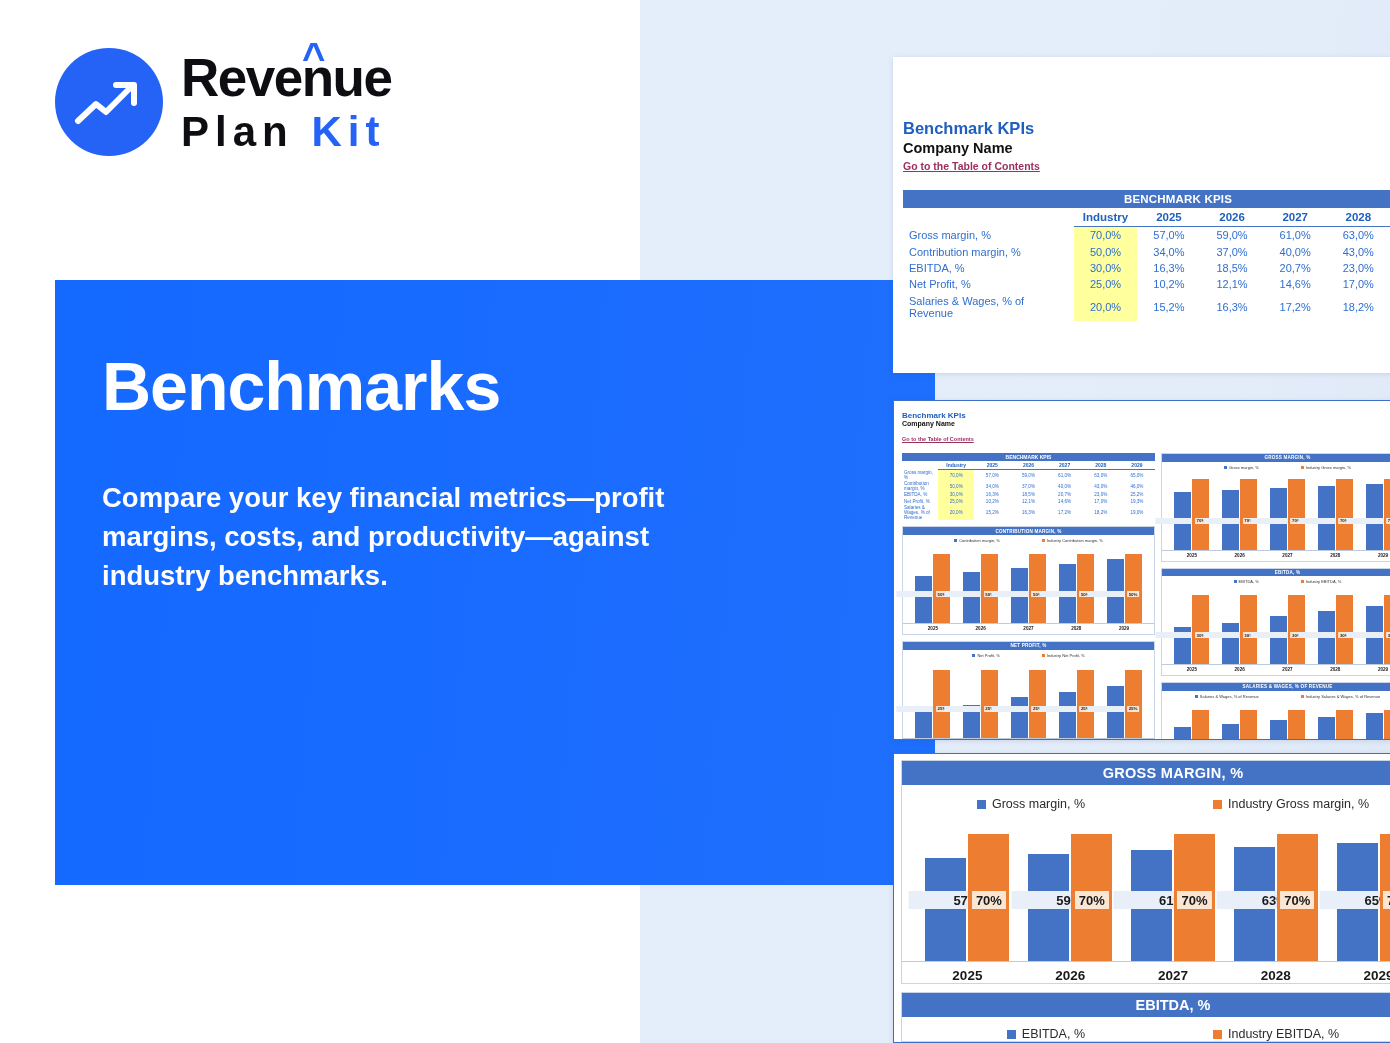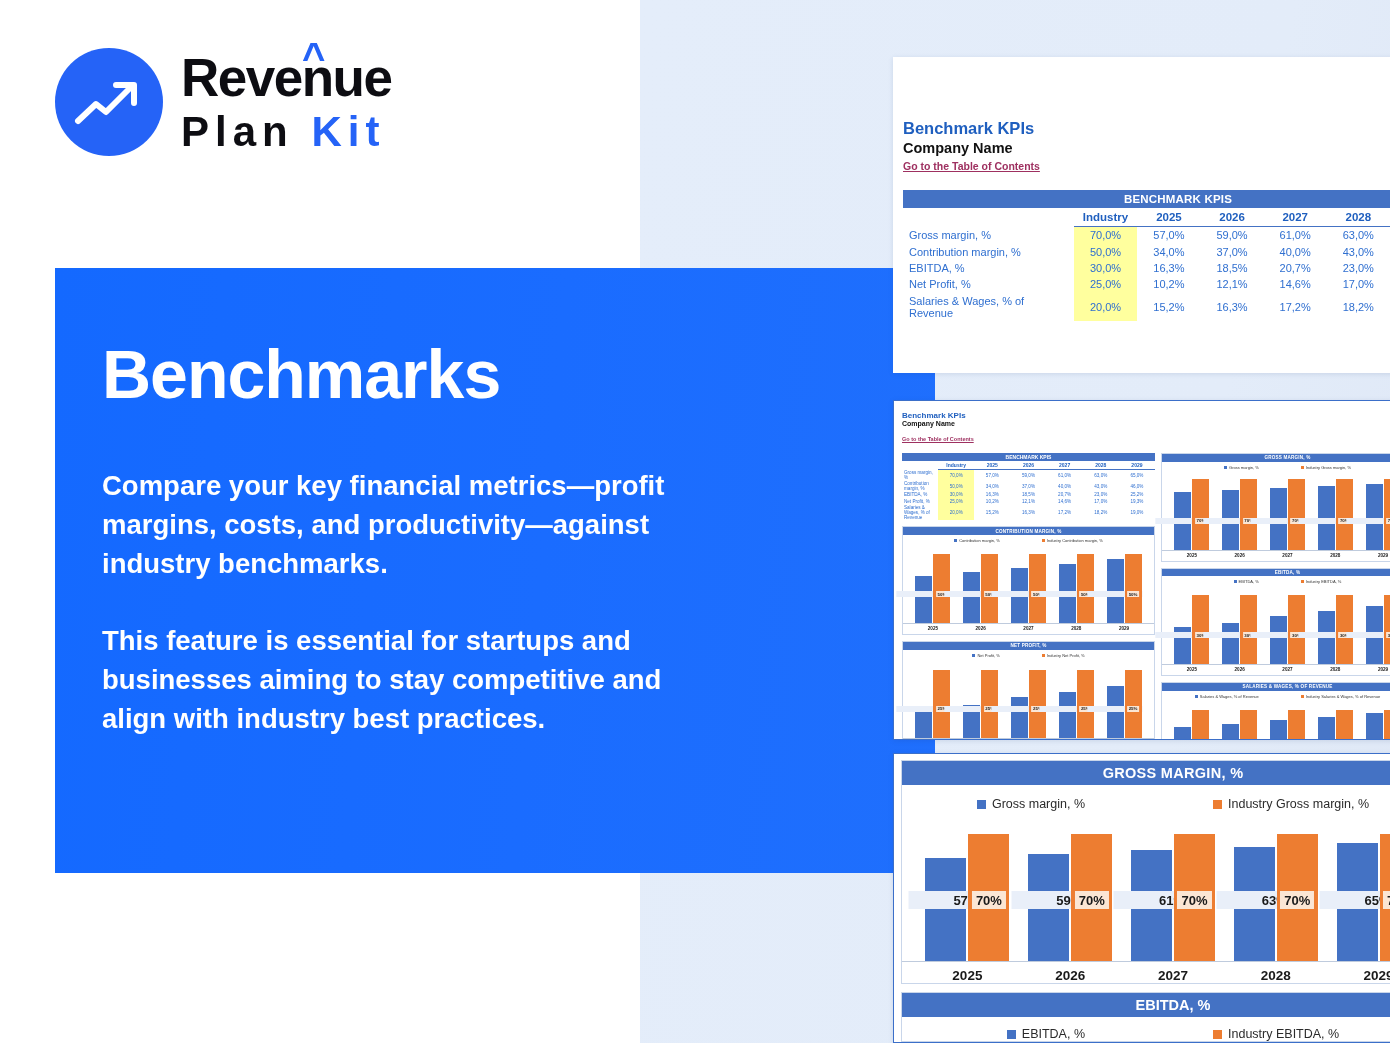--- a/index.html
+++ b/index.html
@@ -22,21 +22,21 @@
   .logo-mark { width: 108px; height: 108px; border-radius: 50%; background: #2563f7;
                display: flex; align-items: center; justify-content: center; flex: 0 0 auto; }
   .logo-text { display: flex; flex-direction: column; line-height: 1; }
   .logo-line1 { font-size: 53px; font-weight: 800; letter-spacing: -1.5px; color: #0d0d12; position: relative; }
   .logo-hat { position: absolute; left: 121px; top: -14px; font-size: 40px; font-weight: 800; color: #2563f7; }
   .logo-line2 { font-size: 42px; font-weight: 700; letter-spacing: 6px; color: #0d0d12; margin-top: 7px; }
   .logo-kit { color: #2563f7; font-weight: 800; }
 
   
   .blue-panel {
-    position: absolute; left: 55px; top: 268px; width: 880px; height: 605px;
+    position: absolute; left: 55px; top: 280px; width: 880px; height: 605px;
     background: linear-gradient(95deg,#1469ff 0%,#1a6cff 55%,#1f6ffd 100%);
     padding: 72px 0 0 47px;
   }
   .headline { color: #fff; font-size: 68px; font-weight: 700; letter-spacing: -1px; line-height: 1; }
   .para { color: #fff; font-size: 27.5px; font-weight: 700; line-height: 1.42; max-width: 625px; }
   .para-1 { margin-top: 58px; }
   .para-2 { margin-top: 38px; }
 
   
   .sheet-card { position: absolute; background: #fff; overflow: hidden;
@@ -145,21 +145,20 @@
     </div>
     <div class="logo-line2">
       <span>Plan </span><span class="logo-kit">Kit</span>
     </div>
   </div>
 </div>
 
 <div class="blue-panel">
   <h1 class="headline">Benchmarks</h1>
   <p class="para para-1">Compare your key financial metrics—profit margins, costs, and productivity—against industry benchmarks.</p>
-  <p class="para para-2">This feature is essential for startups and businesses aiming to stay competitive and align with industry best practices.</p>
 </div>
 
 <div class="sheet-card card-top">
   <div class="sheet-title">Benchmark KPIs</div>
   <div class="sheet-sub">Company Name</div>
   <a class="sheet-link" href="#">Go to the Table of Contents</a>
   <table class="kpi">
     <tbody id="kpi-big">
         <tr class="band">
           <td colspan="7">BENCHMARK KPIS</td>

